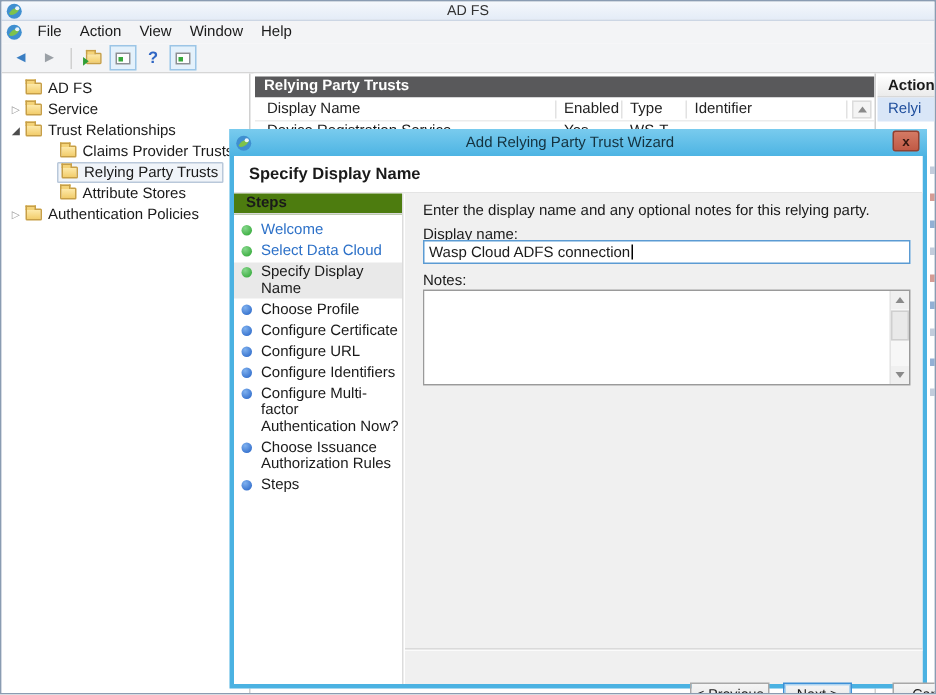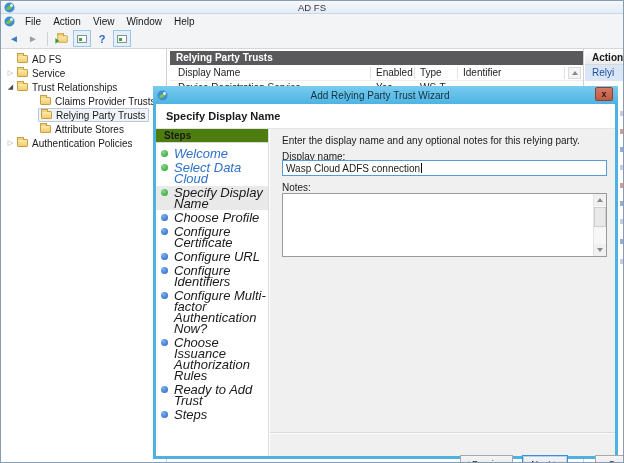--- a/index.html
+++ b/index.html
@@ -84,21 +84,21 @@
     color:#33160f; font-weight:bold; font-size:9px; text-align:center; line-height:12px; }
   .wiz-head { position:absolute; left:0; right:0; top:15px; height:25px; background:#fff;
     border-bottom:1px solid #e4e4e4; display:flex; align-items:center; padding-left:10px; }
   .wiz-head b { font-size:11px; }
   .wiz-body { position:absolute; left:0; right:0; top:40px; bottom:0; }
   .steps { position:absolute; left:0; top:0; bottom:0; width:113px; background:#fff; border-right:1px solid #dcdcdc; }
   .steps-title { height:14px; background:#4d7c0f; border-bottom:1px solid #d9d9d9;
     font-weight:bold; line-height:14px; padding-left:8px; }
   .steps-list { padding-top:4px; }
   .step { position:relative; padding:1px 2px 1px 18px; margin-bottom:1px; line-height:11px;
-    font-size:13px; white-space:pre-line;font-style:italic; }
+    font-size:10px; white-space:pre-line; }
   .step .bullet { position:absolute; left:5px; top:3px; width:7px; height:7px; border-radius:50%; }
   .step.done  { color:#2d71c8; }
   .step.done .bullet { background:radial-gradient(circle at 35% 30%, #86d78c, #28a32d); }
   .step.current { color:#1a1a1a; background:#e9e9e9; }
   .step.current .bullet { background:radial-gradient(circle at 35% 30%, #86d78c, #28a32d); }
   .step.up { color:#1a1a1a; }
   .step.up .bullet { background:radial-gradient(circle at 35% 30%, #7fb1ef, #2260c4); }
   .wiz-content { position:absolute; left:114px; right:0; top:0; bottom:0; background:#f0f0f0; }
   .instruction { position:absolute; left:12px; top:6px; right:10px; }
   .fld-label { position:absolute; left:12px; }
@@ -275,21 +275,20 @@
           <div class="step done"><span class="bullet"></span><span>Select Data Cloud</span></div>
           <div class="step current"><span class="bullet"></span><span>Specify Display Name</span></div>
           <div class="step up"><span class="bullet"></span><span>Choose Profile</span></div>
           <div class="step up"><span class="bullet"></span><span>Configure Certificate</span></div>
           <div class="step up"><span class="bullet"></span><span>Configure URL</span></div>
           <div class="step up"><span class="bullet"></span><span>Configure Identifiers</span></div>
           <div class="step up"><span class="bullet"></span><span>Configure Multi-factor
 Authentication Now?</span></div>
           <div class="step up"><span class="bullet"></span><span>Choose Issuance
 Authorization Rules</span></div>
-          <div class="step up"><span class="bullet"></span><span>Ready to Add Trust</span></div>
           <div class="step up"><span class="bullet"></span><span>Steps</span></div>
         </div>
       </div>
 
       <div class="wiz-content">
         <div class="instruction">Enter the display name and any optional notes for this relying party.</div>
         <div class="fld-label" style="top:22px">Display name:</div>
         <div class="dn-wrap">
           <input class="dn-input" type="text" value="Wasp Cloud ADFS connection" style="">
           <span class="caret"></span>

